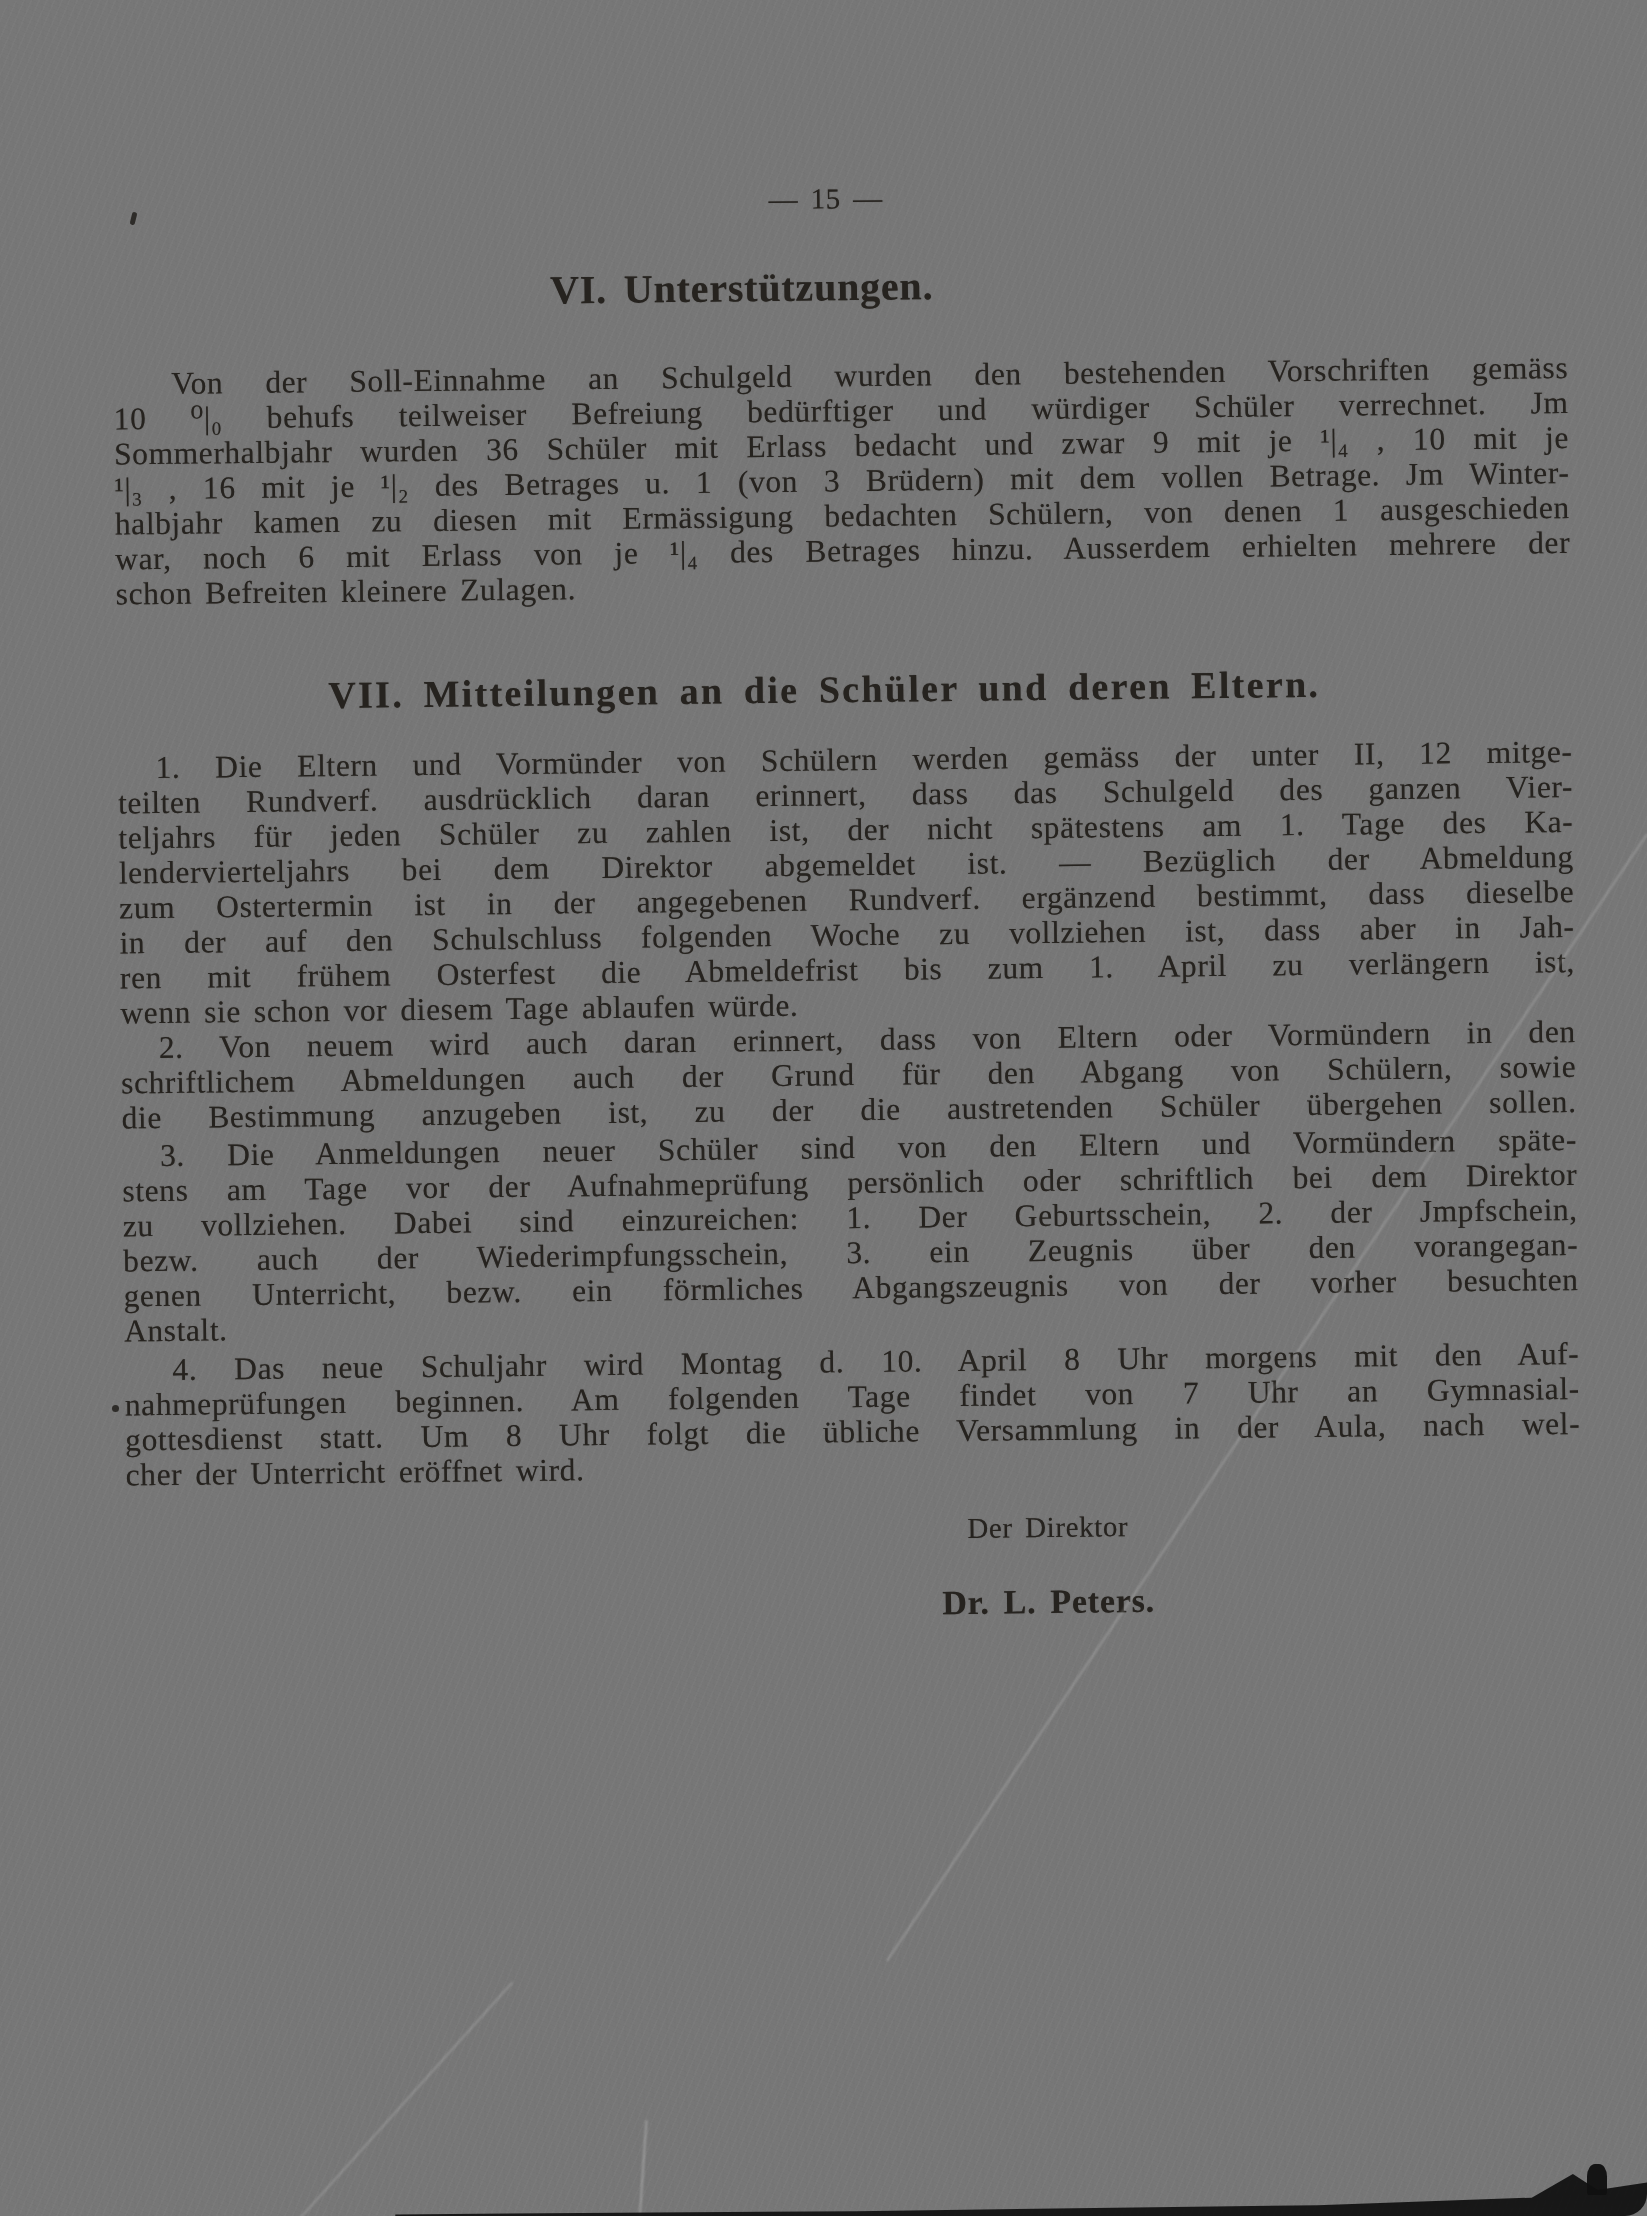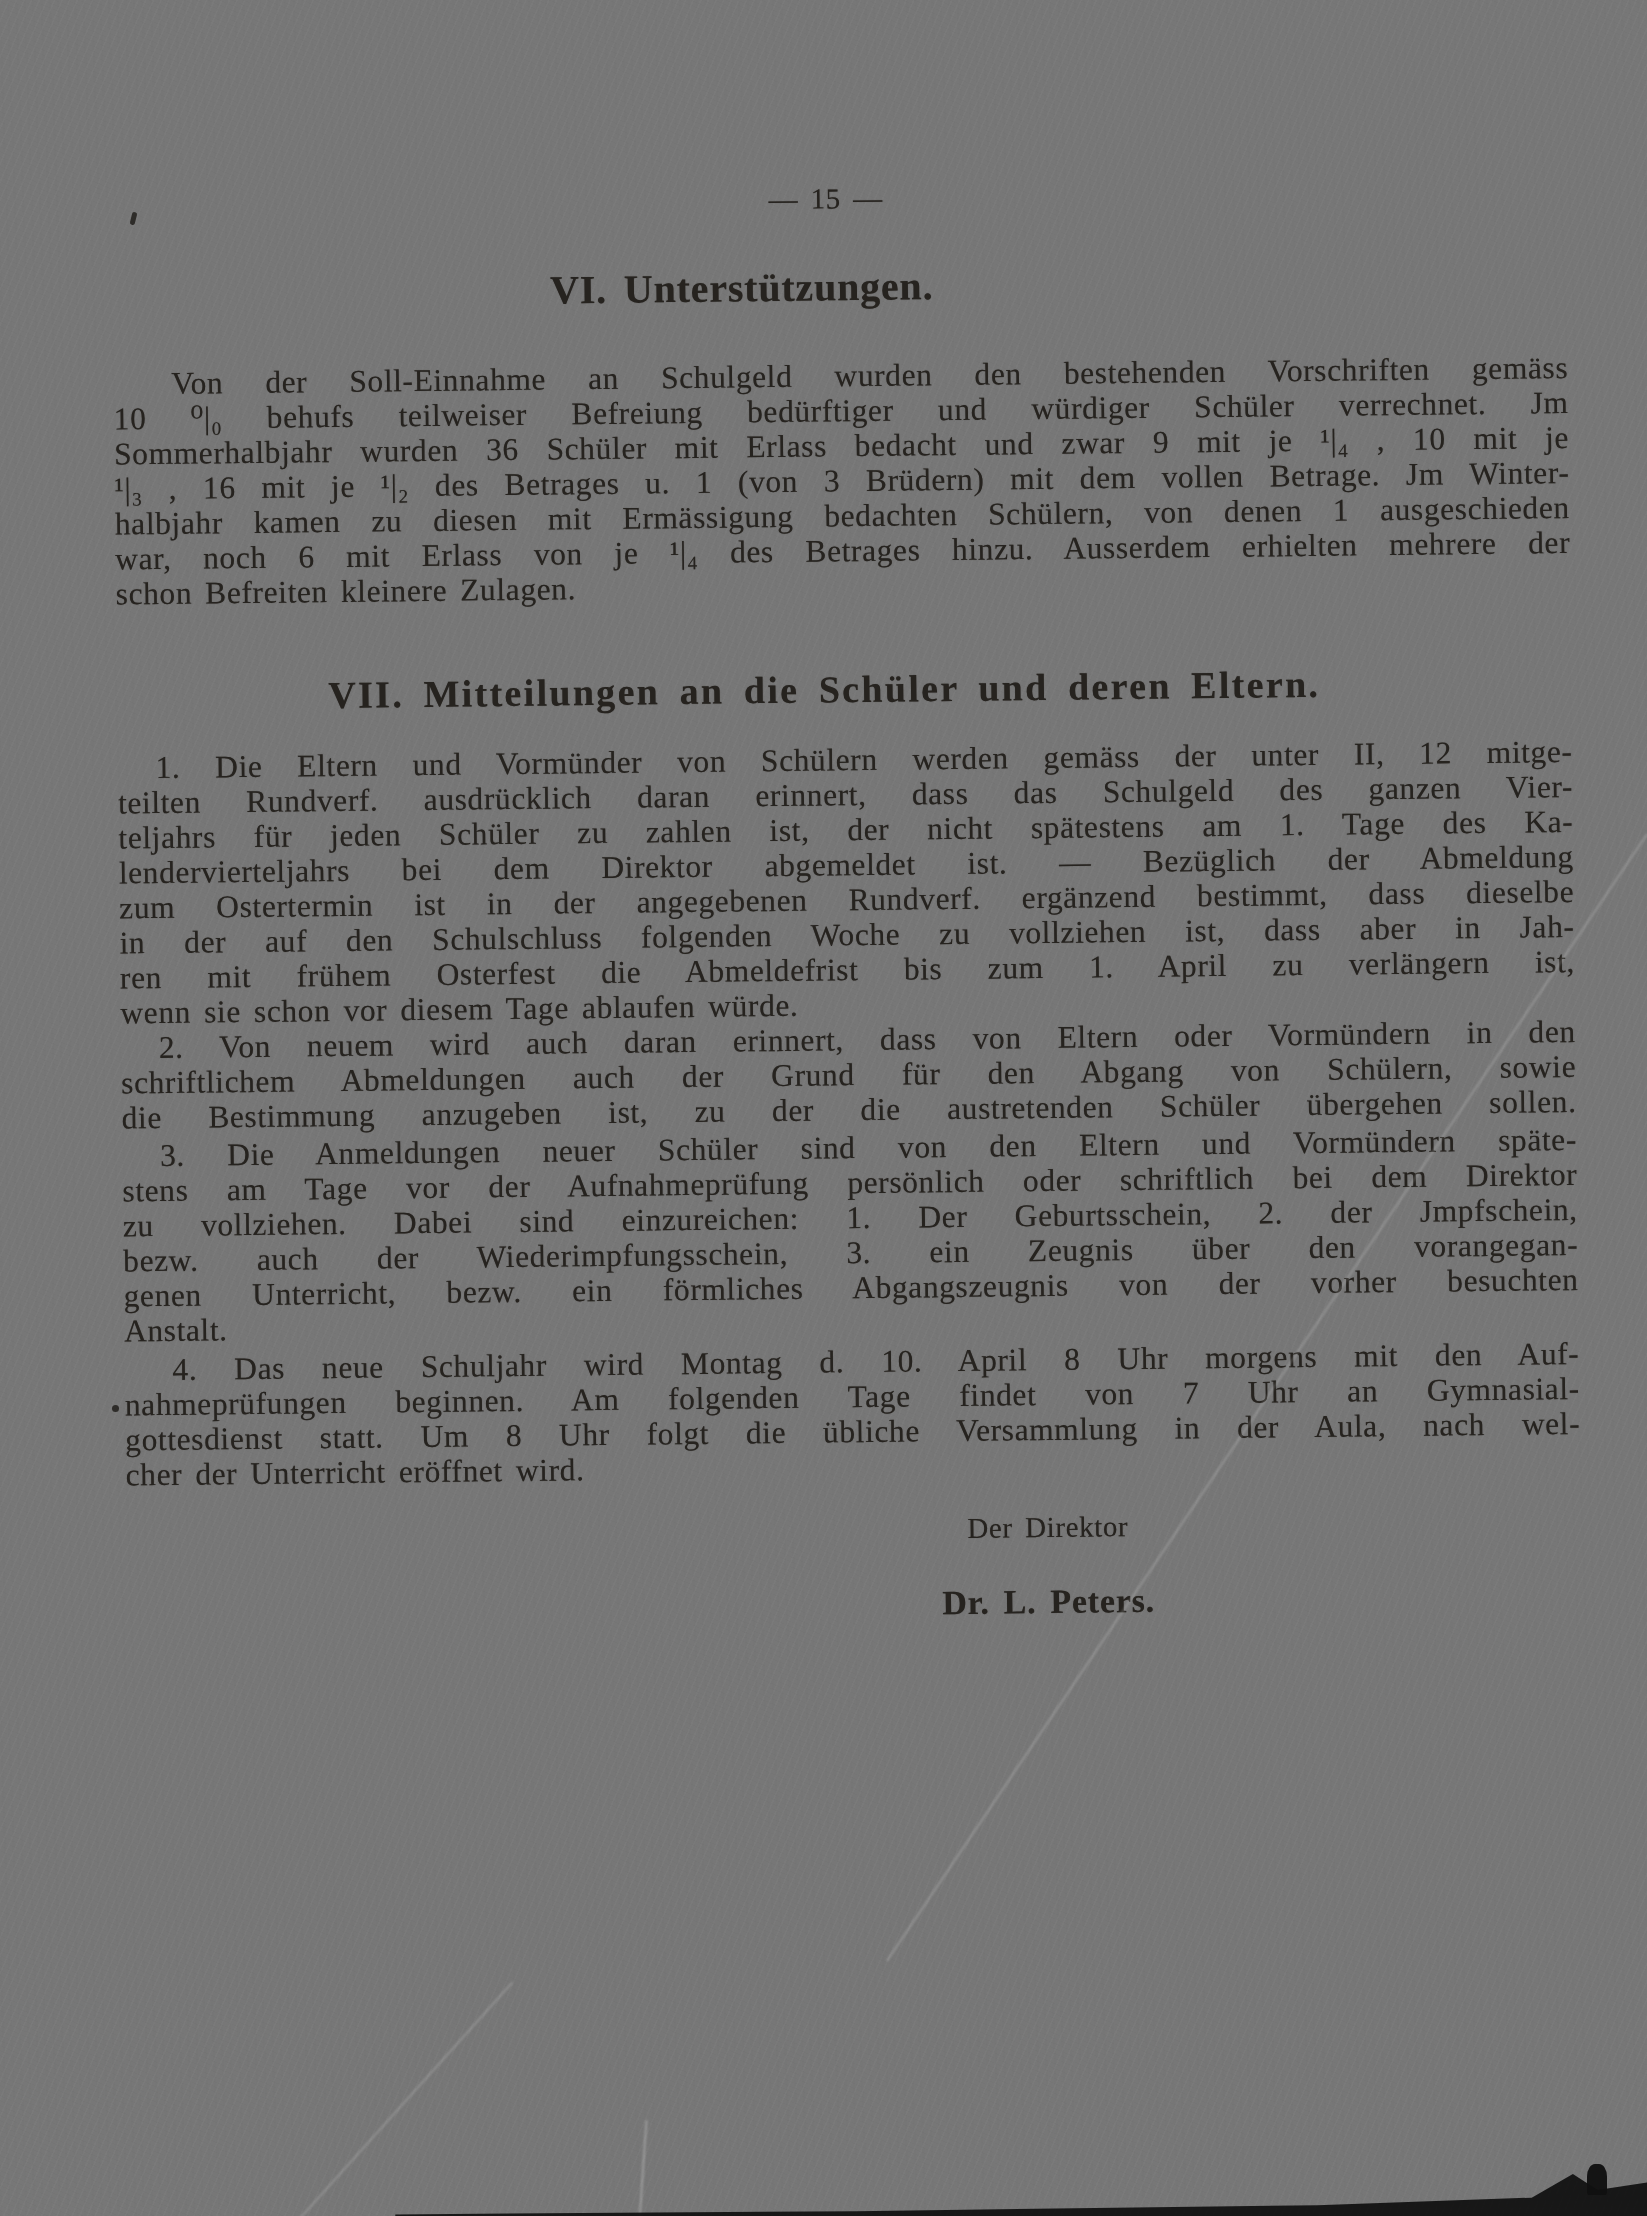--- a/index.html
+++ b/index.html
@@ -9,20 +9,21 @@
     overflow:hidden;
     font-family:"Liberation Serif","DejaVu Serif",serif;
     color:var(--ink,#26231f);
     background-image:
       radial-gradient(ellipse 1075px 399px at 50% -2%, rgba(0,0,0,0.10), transparent 72%),
       radial-gradient(ellipse 691px 538px at 0% 0%, rgba(0,0,0,0.16), transparent 70%),
       radial-gradient(ellipse 691px 384px at 100% 0%, rgba(0,0,0,0.08), transparent 70%),
       radial-gradient(ellipse 845px 499px at 0% 100%, rgba(0,0,0,0.06), transparent 72%),
       linear-gradient(180deg,#aeada9 0%, #bfbeba 5%, #c7c6c2 15%, #cbcac6 40%, #cfcecа 75%, #d0cfcb 100%),
       linear-gradient(180deg,#c9c8c4,#cecdc9);
+    border-radius: 22px;
   }
   .grain{
     position:absolute;inset:0;z-index:1;pointer-events:none;
     background-image:
       repeating-linear-gradient(23deg, rgba(0,0,0,0.015) 0 0.8px, transparent 0.8px 4.6px),
       repeating-linear-gradient(-67deg, rgba(255,255,255,0.025) 0 1.5px, transparent 1.5px 7px),
       repeating-linear-gradient(88deg, rgba(0,0,0,0.012) 0 2.3px, transparent 2.3px 8.4px);
   }
   .content{
     position:absolute;left:111px;top:184px;width:1455px;z-index:2;

